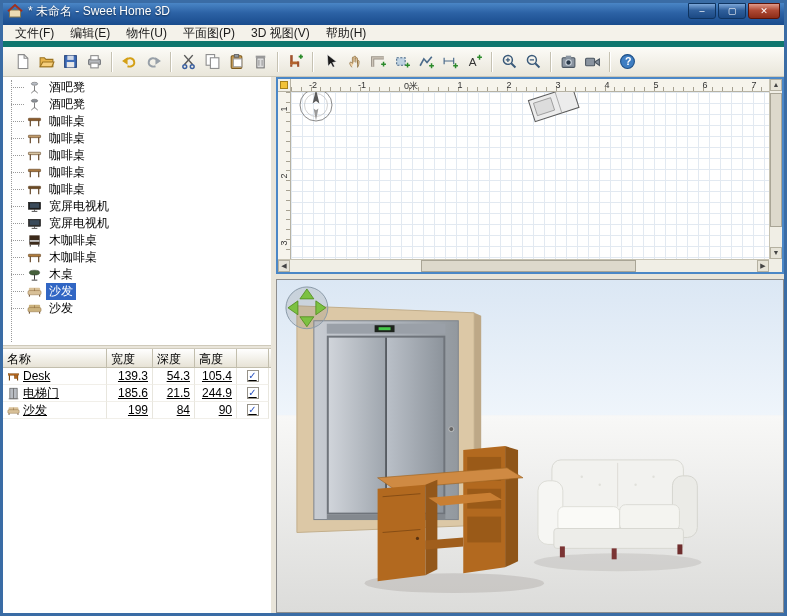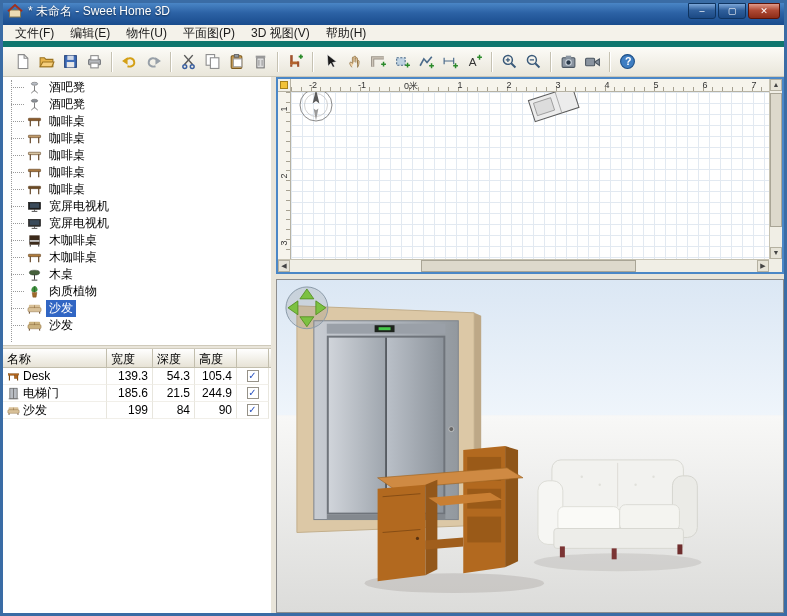--- a/index.html
+++ b/index.html
@@ -36,21 +36,21 @@
   .tree-row .icon { flex:none; margin-right:4px; }
   .tree-label { padding:0 3px; white-space:nowrap; }
   .tree-row.selected .tree-label { background:#3166c4; color:#fff; }
   .h-splitter { height:4px; flex:none; background:#e9e5da; border-top:1px solid #cfcabb; border-bottom:1px solid #cfcabb; }
   
   .furn-table { flex:1; background:#fff; overflow:hidden; min-height:0; }
   .ft-header { display:flex; height:19px; background:linear-gradient(#ffffff,#e7e3d6); border-bottom:1px solid #c2bead; }
   .ft-hcell { border-right:1px solid #c2bead; padding:2px 4px; white-space:nowrap; overflow:hidden; flex:none; }
   .ft-row { display:flex; height:17px; align-items:stretch; }
   .ft-cell { border-right:1px solid #e8e6de; border-bottom:1px solid #f1efe9; padding:0 4px; display:flex;
-             align-items:center; overflow:hidden; white-space:nowrap; flex:none; }
+             align-items:center; overflow:hidden; white-space:nowrap; flex:none;text-decoration:underline; }
   .ft-cell.num { justify-content:flex-end; }
   .ft-cell.name .icon { margin-right:3px; }
   .ft-cell.vis { justify-content:center; }
   .cb { width:12px; height:12px; border:1px solid #969288; background:#fff; display:inline-flex;
         align-items:center; justify-content:center; font-size:10px; line-height:10px; color:#2a52be; }
   .v-splitter { width:5px; flex:none; background:#e9e5da; }
   
   .right-panel { flex:1; display:flex; flex-direction:column; min-width:0; }
   .plan-view { height:197px; flex:none; position:relative; border:2px solid #4b87c6; background:#fff; }
   .plan-corner { position:absolute; left:0; top:0; width:13px; height:13px; background:#f2f0e7;
@@ -441,31 +441,20 @@
           </div>
           <div class="tree-row">
             <span class="tree-connector"></span>
             <span class="icon">
               <svg width="15" height="15" viewBox="0 0 16 16">
                 <ellipse cx="8" cy="6" rx="5.5" ry="2.6" fill="#46603c" stroke="#2a3a2a" stroke-width="0.5"></ellipse>
                 <path d="M8 8.5v5M5 14h6" stroke="#333"></path>
               </svg>
             </span>
             <span class="tree-label">木桌</span>
-          </div>
-          <div class="tree-row">
-            <span class="tree-connector"></span>
-            <span class="icon">
-              <svg width="15" height="15" viewBox="0 0 16 16">
-                <path d="M8 2C5 3 4 6 5 8c2 1 5 1 6-1 1-2-1-5-3-5z" fill="#3f8f3f"></path>
-                <path d="M8 3v6" stroke="#2a6a2a"></path>
-                <path d="M5.5 9h5l-0.8 5H6.3z" fill="#a06a2a" stroke="#7a4a1a" stroke-width="0.5"></path>
-              </svg>
-            </span>
-            <span class="tree-label">肉质植物</span>
           </div>
           <div class="tree-row selected">
             <span class="tree-connector"></span>
             <span class="icon">
               <svg width="15" height="15" viewBox="0 0 16 16">
                 <rect x="2" y="4" width="12" height="4" rx="1" fill="#d8c098"></rect>
                 <rect x="1" y="7" width="14" height="4.5" rx="1.5" fill="#d8c098" stroke="#8a6a3a" stroke-width="0.5"></rect>
                 <path d="M8 4.5v3" stroke="#8a6a3a" stroke-width="0.6"></path>
                 <path d="M2.5 11.5v2M13.5 11.5v2" stroke="#5a3a1a"></path>
               </svg>

